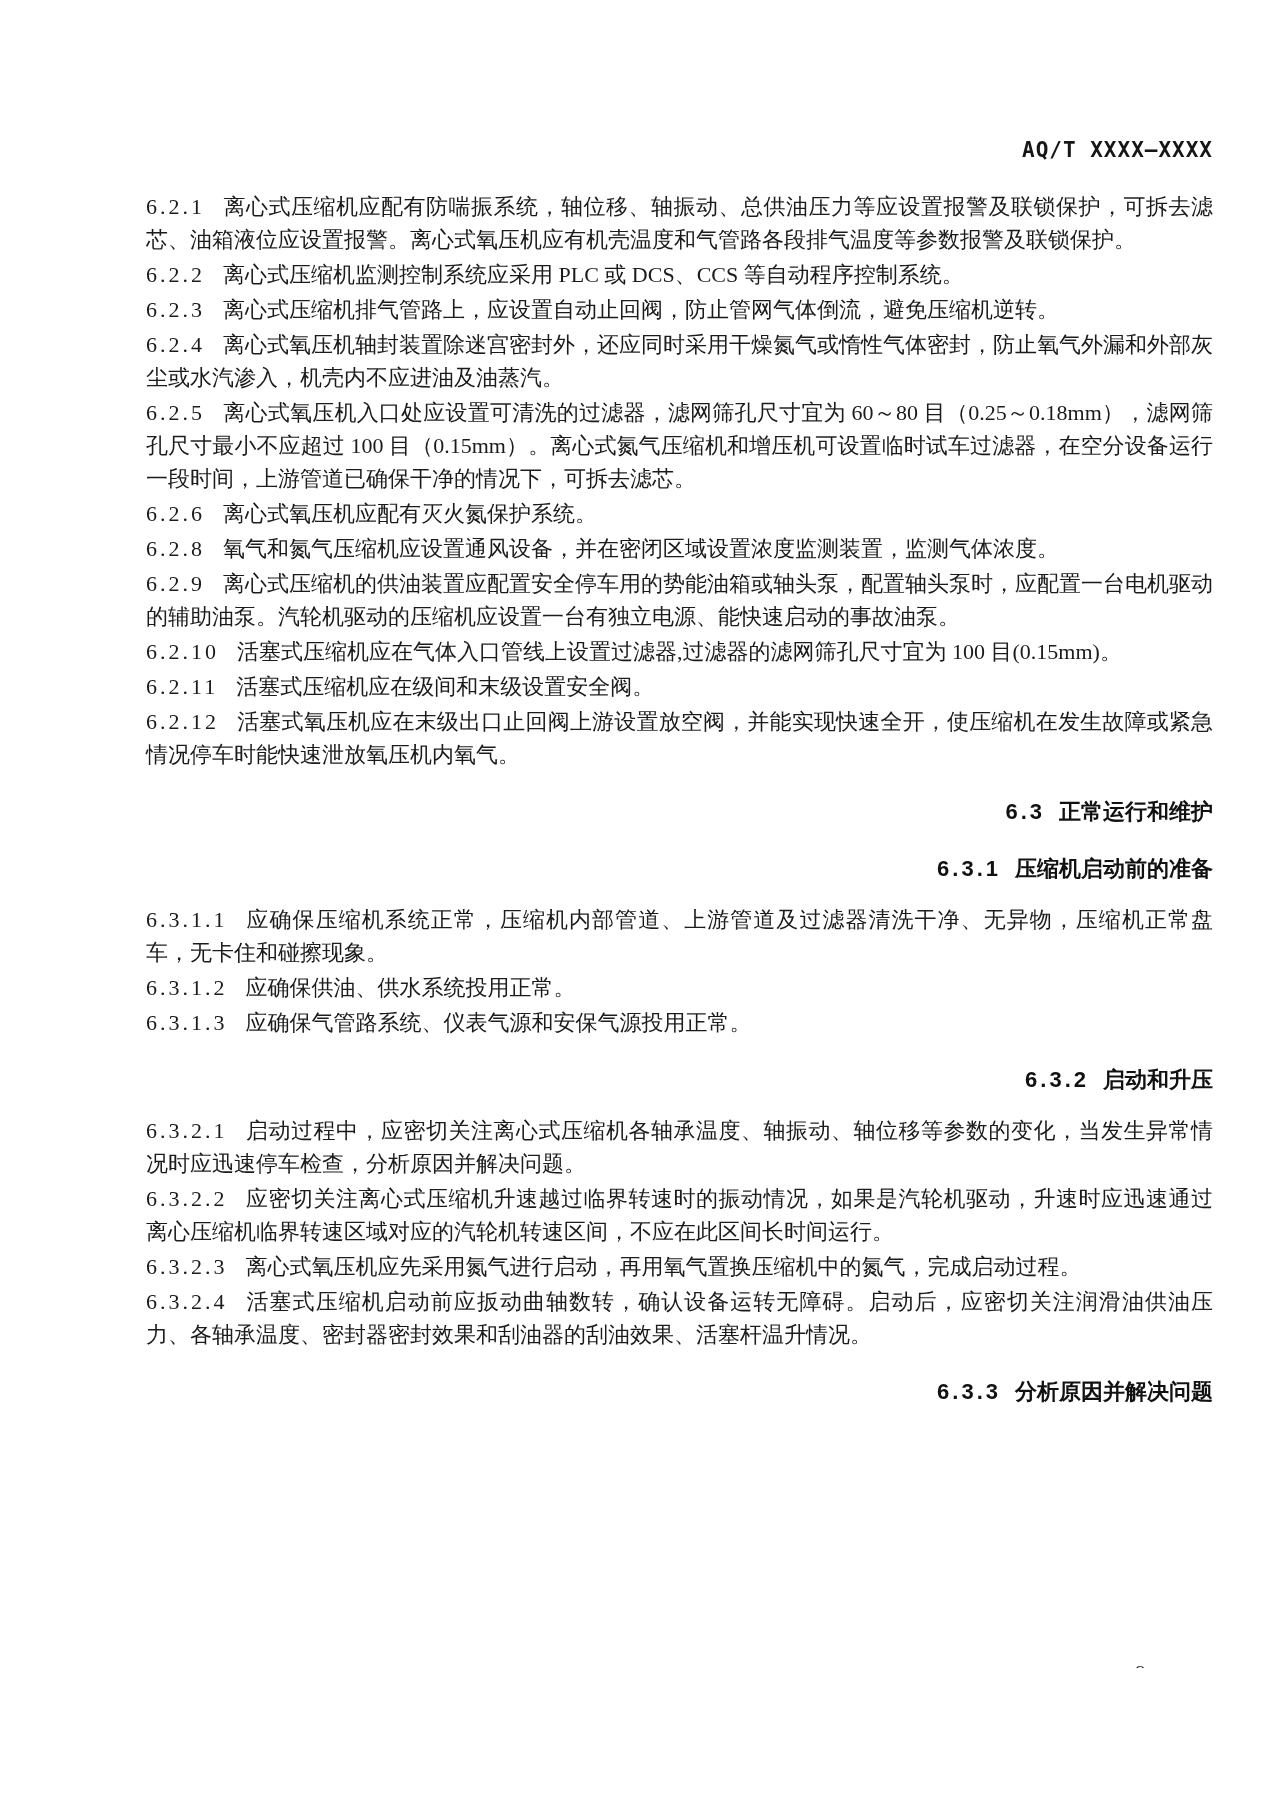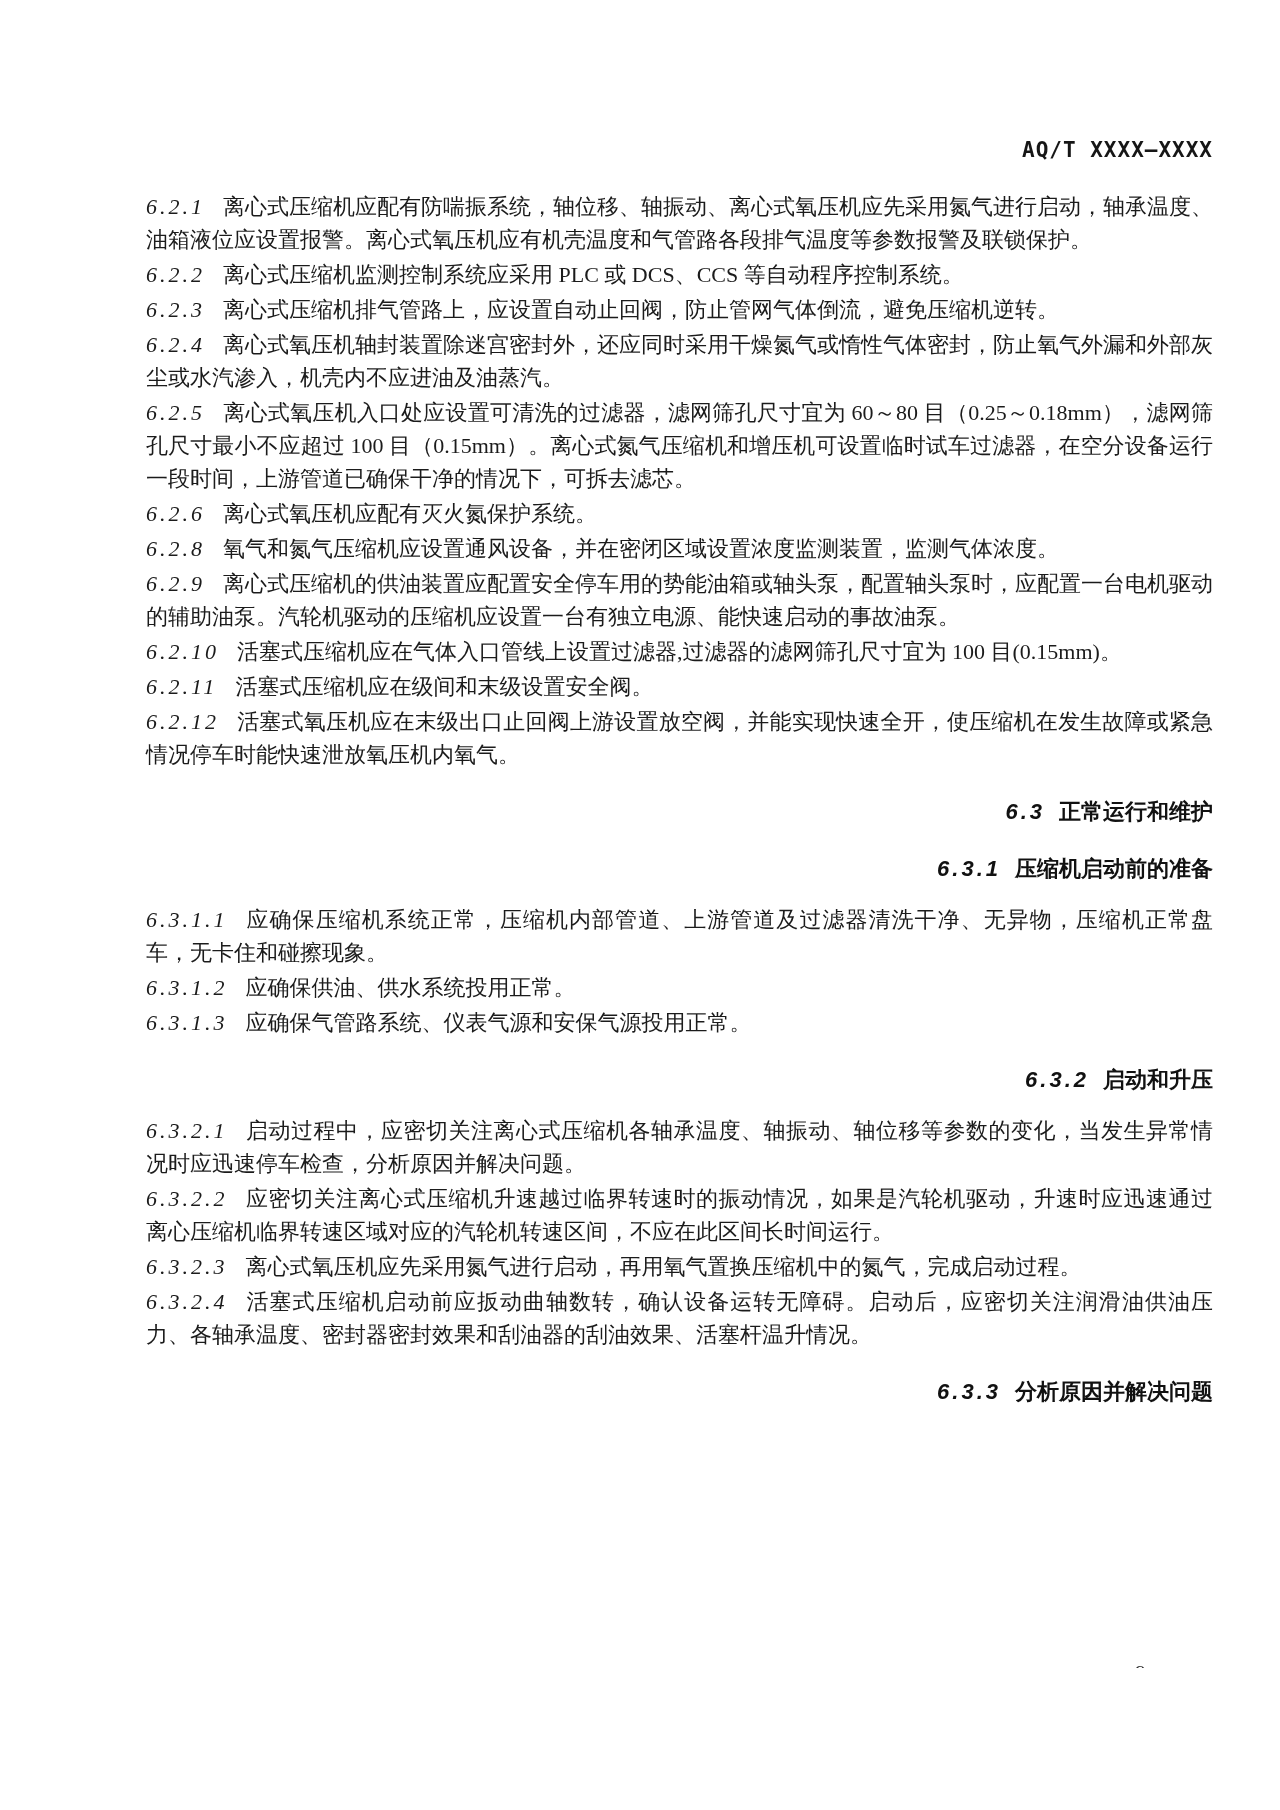--- a/index.html
+++ b/index.html
@@ -38,21 +38,20 @@
     line-height: 33px;
     font-weight: 700;
     font-family: "Liberation Sans", "DejaVu Sans", sans-serif;
     color: #111111;
     text-align: right;
   }
   .num {
     letter-spacing: 3px;
     margin-right: 18px;
     white-space: nowrap;
-    font-style: italic;
   }
   .heading .num { margin-right: 14px; letter-spacing: 3px; }
   .page-number {
     position: absolute;
     left: 1122px;
     top: 1660px;
     font-size: 22px;
     line-height: 26px;
     color: #2a2a2a;
     font-family: "Liberation Serif", "DejaVu Serif", serif;
@@ -76,21 +75,21 @@
   }
 </style>
 </head>
 <body>
 
 <div class="page">
 
   <div class="doc-header">AQ/T XXXX—XXXX</div>
 
   <main class="doc-body" id="doc-body">
-      <p class="para"><span class="num">6.2.1</span><span class="txt">离心式压缩机应配有防喘振系统，轴位移、轴振动、离心式氧压机应先采用氮气进行启动，轴承温度、油箱液位应设置报警。离心式氧压机应有机壳温度和气管路各段排气温度等参数报警及联锁保护。</span></p>
+      <p class="para"><span class="num">6.2.1</span><span class="txt">离心式压缩机应配有防喘振系统，轴位移、轴振动、总供油压力等应设置报警及联锁保护，可拆去滤芯、油箱液位应设置报警。离心式氧压机应有机壳温度和气管路各段排气温度等参数报警及联锁保护。</span></p>
       <p class="para"><span class="num">6.2.2</span><span class="txt">离心式压缩机监测控制系统应采用 PLC 或 DCS、CCS 等自动程序控制系统。</span></p>
       <p class="para"><span class="num">6.2.3</span><span class="txt">离心式压缩机排气管路上，应设置自动止回阀，防止管网气体倒流，避免压缩机逆转。</span></p>
       <p class="para"><span class="num">6.2.4</span><span class="txt">离心式氧压机轴封装置除迷宫密封外，还应同时采用干燥氮气或惰性气体密封，防止氧气外漏和外部灰尘或水汽渗入，机壳内不应进油及油蒸汽。</span></p>
       <p class="para"><span class="num">6.2.5</span><span class="txt">离心式氧压机入口处应设置可清洗的过滤器，滤网筛孔尺寸宜为 60～80 目（0.25～0.18mm），滤网筛孔尺寸最小不应超过 100 目（0.15mm）。离心式氮气压缩机和增压机可设置临时试车过滤器，在空分设备运行一段时间，上游管道已确保干净的情况下，可拆去滤芯。</span></p>
       <p class="para"><span class="num">6.2.6</span><span class="txt">离心式氧压机应配有灭火氮保护系统。</span></p>
       <p class="para"><span class="num">6.2.8</span><span class="txt">氧气和氮气压缩机应设置通风设备，并在密闭区域设置浓度监测装置，监测气体浓度。</span></p>
       <p class="para"><span class="num">6.2.9</span><span class="txt">离心式压缩机的供油装置应配置安全停车用的势能油箱或轴头泵，配置轴头泵时，应配置一台电机驱动的辅助油泵。汽轮机驱动的压缩机应设置一台有独立电源、能快速启动的事故油泵。</span></p>
       <p class="para"><span class="num">6.2.10</span><span class="txt">活塞式压缩机应在气体入口管线上设置过滤器,过滤器的滤网筛孔尺寸宜为 100 目(0.15mm)。</span></p>
       <p class="para"><span class="num">6.2.11</span><span class="txt">活塞式压缩机应在级间和末级设置安全阀。</span></p>
       <p class="para"><span class="num">6.2.12</span><span class="txt">活塞式氧压机应在末级出口止回阀上游设置放空阀，并能实现快速全开，使压缩机在发生故障或紧急情况停车时能快速泄放氧压机内氧气。</span></p>

